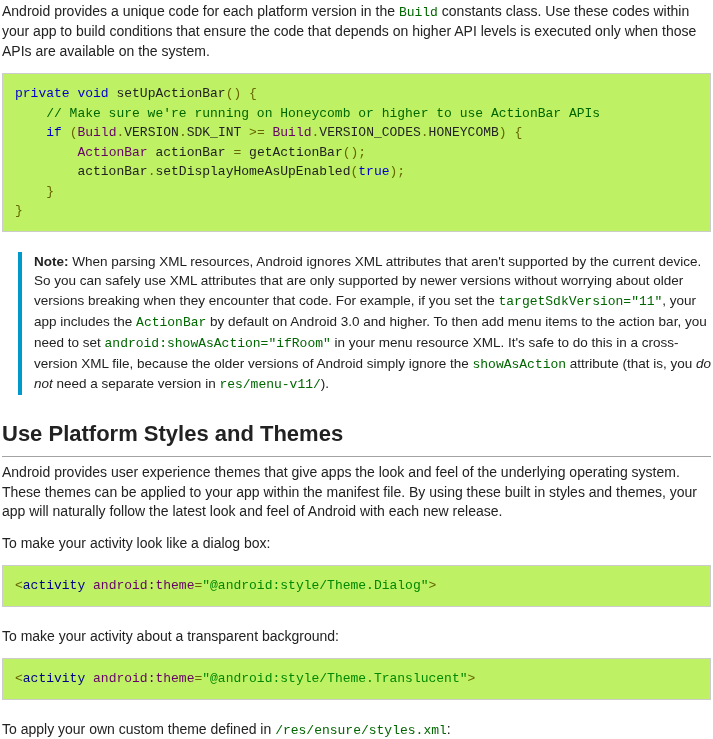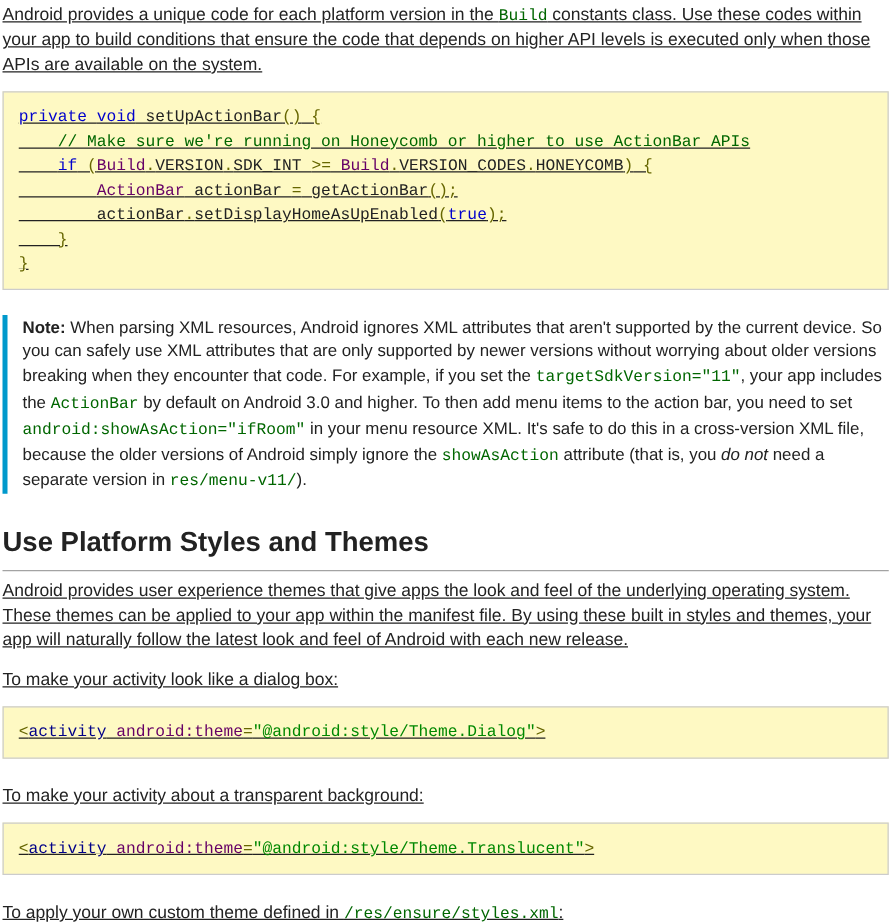--- a/index.html
+++ b/index.html
@@ -7,50 +7,48 @@
     font-size: 14px;
     line-height: 1.4;
     color: #222;
     margin: 0;
     padding: 2px 2px 2px 2px;
     width: 713px;
     box-sizing: border-box;
   }
   p {
     margin: 0 0 12px 0;
-    text-decoration: underline;
   }
   code.inline {
     font-family: "Courier New", Courier, monospace;
     font-size: 13px;
     color: #006600;
   }
   pre.codebox {
     border: 1px solid #ccc;
-    background: #fef9c3;
+    background: #bef264;
     padding: 10px 12px;
     margin: 10px 0 20px 0;
     font-family: "Courier New", Courier, monospace;
     font-size: 13px;
     line-height: 1.5;
     white-space: pre;
     overflow: hidden;
-    text-decoration: underline;
   }
   .kw   { color: #0000cc; }
   .cm   { color: #006600; }
   .type { color: #660066; }
   .str  { color: #008800; }
   .pn   { color: #666600; }
   .attr { color: #660066; }
   .tag  { color: #000088; }
   .note {
     border-left: 4px solid #0099cc;
     padding: 0 0 0 12px;
-    margin: 18px 0 24px 0;
+    margin: 18px 0 24px 16px;
     font-size: 13.5px;
     line-height: 1.45;
   }
   .note b { font-weight: bold; }
   .note em { font-style: italic; }
   h2.section {
     font-size: 22px;
     font-weight: bold;
     margin: 22px 0 6px 0;
     padding-bottom: 6px;

